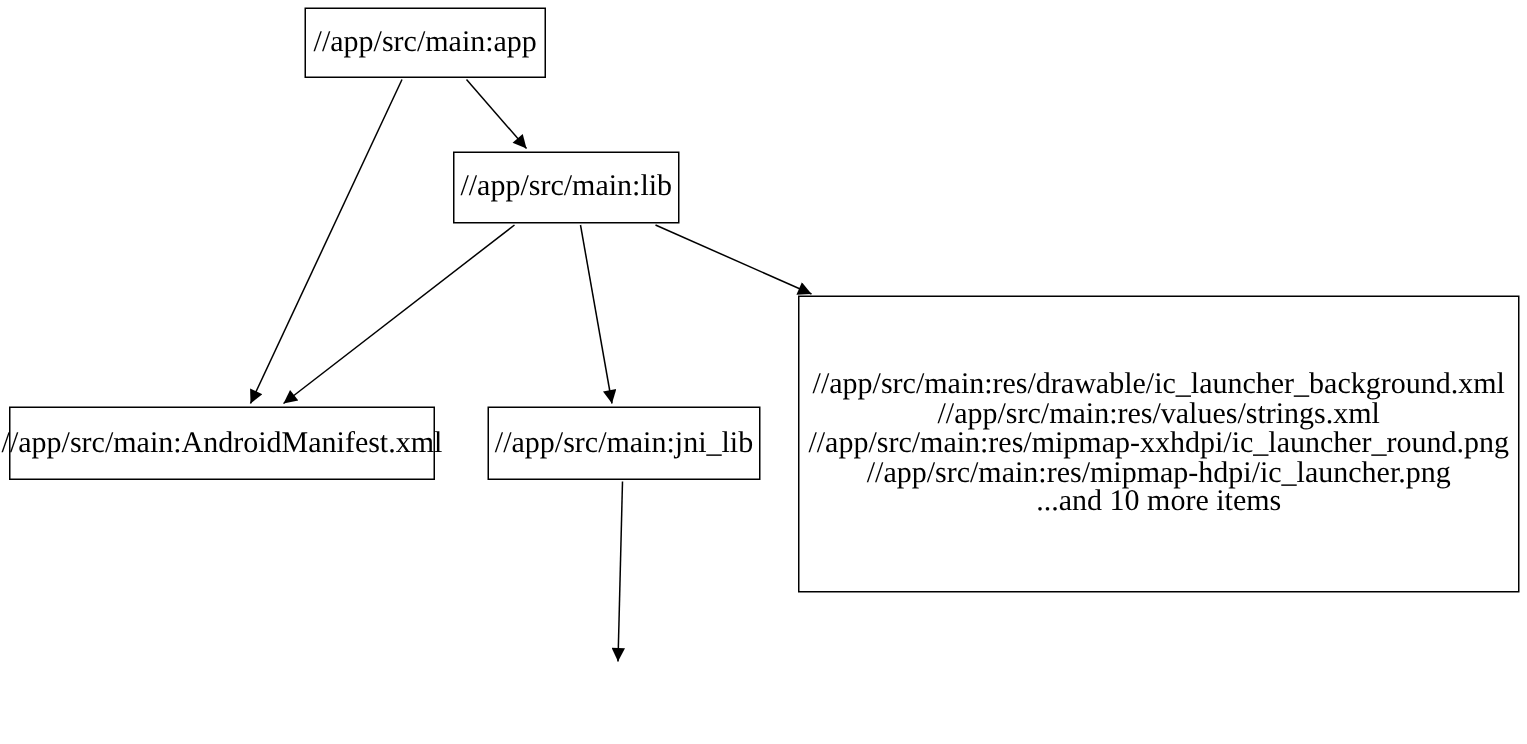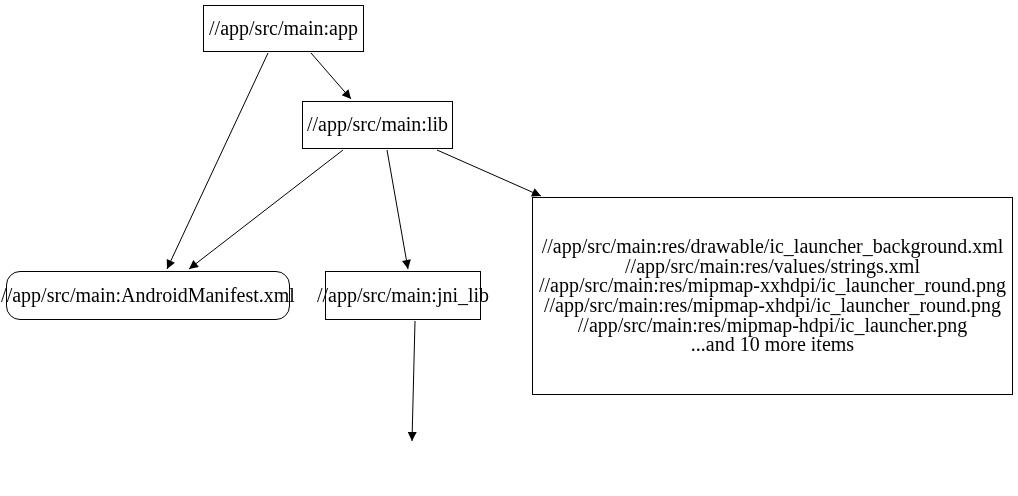--- a/index.html
+++ b/index.html
@@ -26,22 +26,22 @@
     flex-direction: column;
     align-items: center;
     justify-content: center;
     text-align: center;
     font-size: 20px;
     line-height: 19.6px;
     white-space: nowrap;
   }
   .node-app            { left: 203px; top: 5px;   width: 161px; height: 47px; }
   .node-lib            { left: 302px; top: 101px; width: 151px; height: 48px; text-align: center; }
-  .node-manifest       { left: 6px;   top: 271px; width: 284px; height: 49px; border-radius: 14px; }
-  .node-jni-lib        { left: 325px; top: 271px; width: 156px; height: 49px; }
+  .node-manifest       { left: 6px;   top: 271px; width: 284px; height: 49px; }
+  .node-jni-lib        { left: 325px; top: 271px; width: 182px; height: 49px; }
   .node-res            { left: 532px; top: 197px; width: 481px; height: 198px; }
   .node-cpp            { left: 280px; top: 443px; width: 269px; height: 48px; }
 </style>
 </head>
 <body>
 
 <div class="canvas">
 
   <svg class="edge-layer" width="1018" height="496" viewBox="0 0 1018 496" xmlns="http://www.w3.org/2000/svg">
     <defs>
@@ -70,19 +70,18 @@
   </div>
 
   <div class="node node-jni-lib">
     <span>//app/src/main:jni_lib</span>
   </div>
 
   <div class="node node-res">
     <div>//app/src/main:res/drawable/ic_launcher_background.xml</div>
     <div>//app/src/main:res/values/strings.xml</div>
     <div>//app/src/main:res/mipmap-xxhdpi/ic_launcher_round.png</div>
-    <div>//app/src/main:res/mipmap-xhdpi/ic_launcher_round.png</div>
     <div>//app/src/main:res/mipmap-hdpi/ic_launcher.png</div>
     <div>...and 10 more items</div>
   </div>
 
 
 </div>
 
 </body></html>

